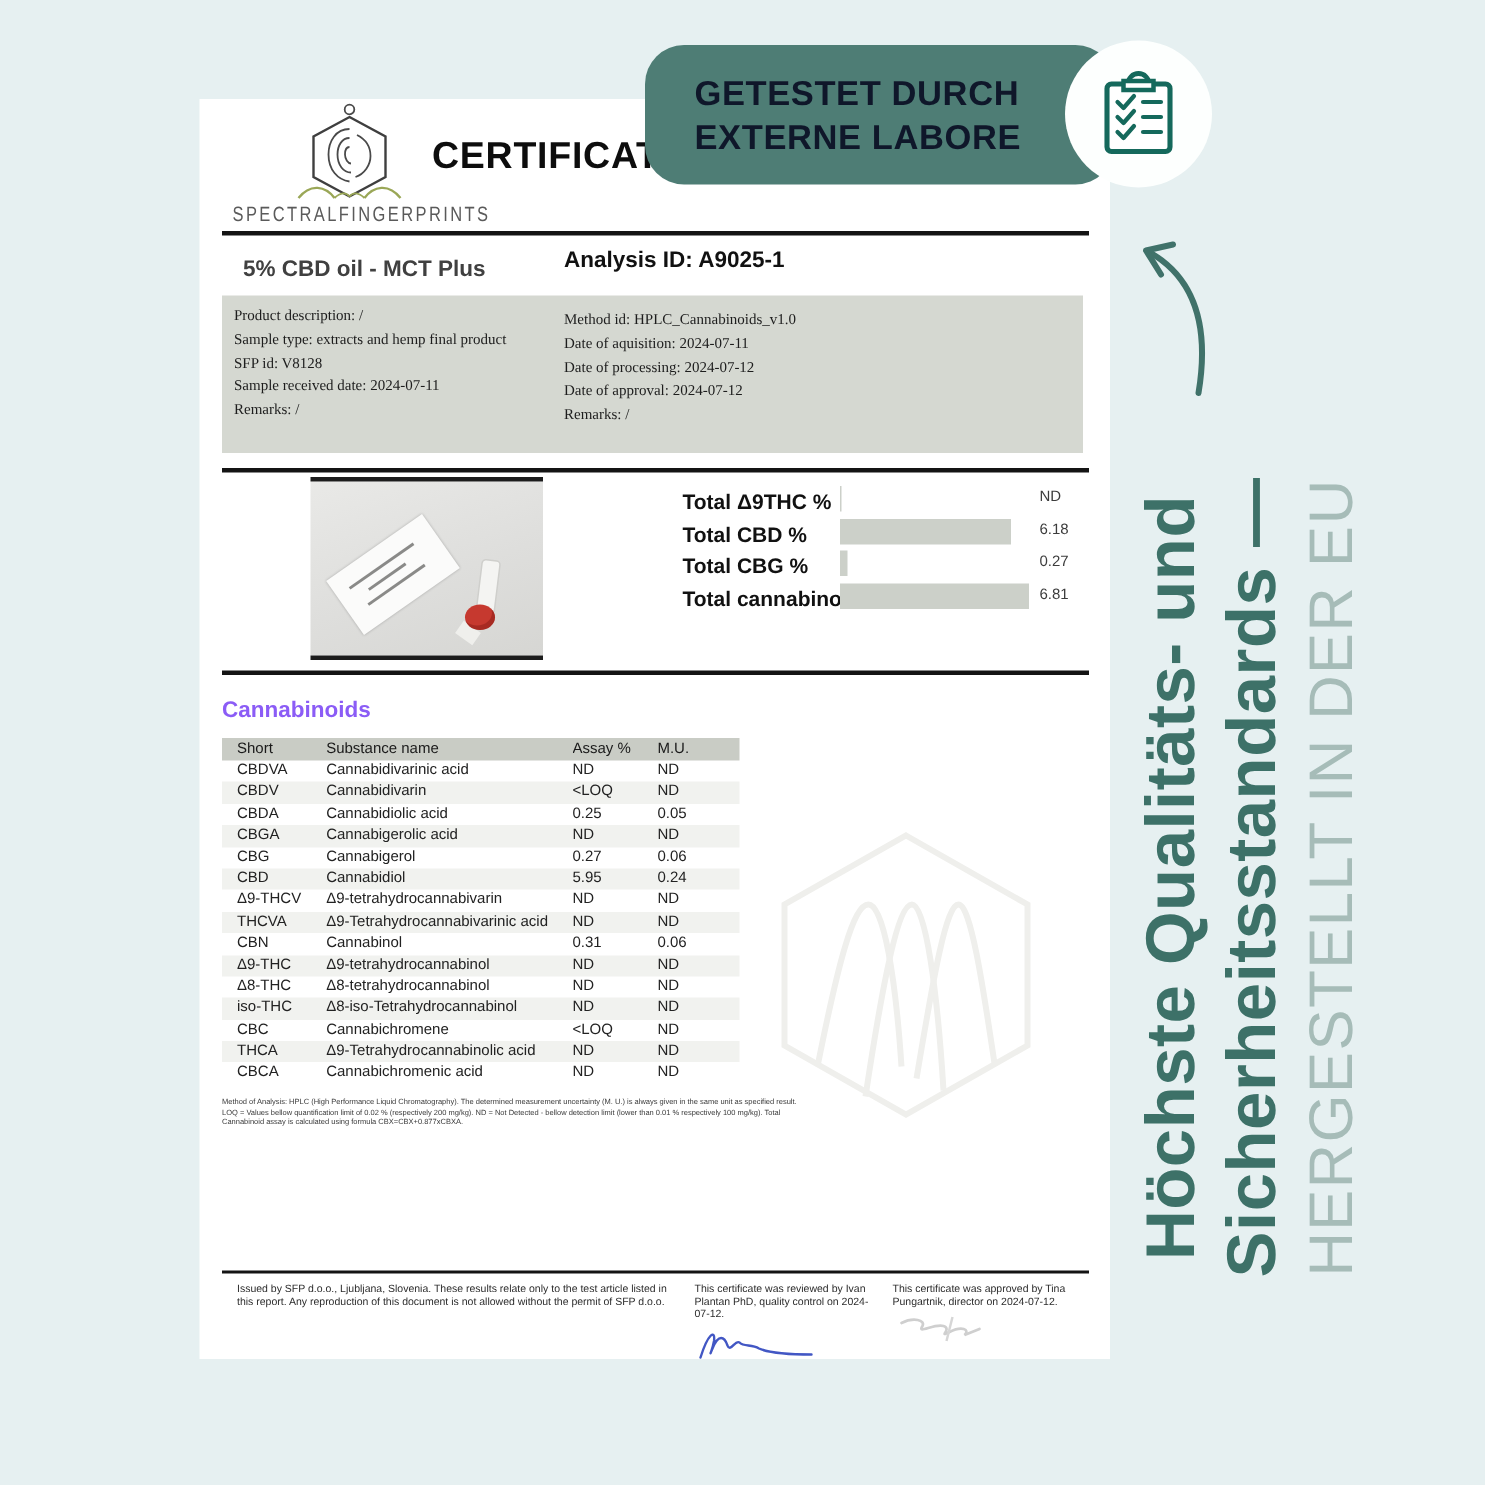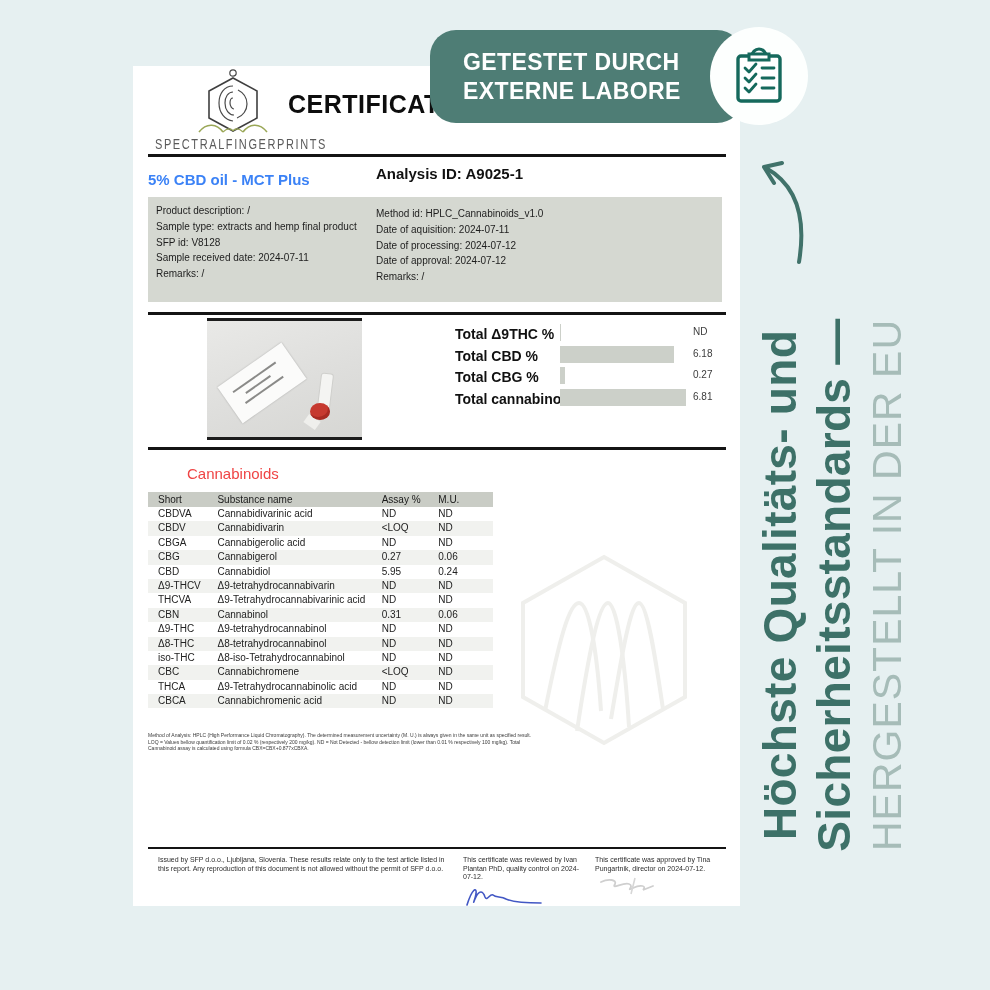--- a/index.html
+++ b/index.html
@@ -17,25 +17,25 @@
 
   .logo-box { left:58px; top:2px; width:84px; height:70px; }
   .brand { left:22px; top:70px; width:170px; font-size:11px; font-weight:300; color:#5a5a5a;
            letter-spacing:1.6px; transform:scaleY(1.25); transform-origin:top left; white-space:nowrap; }
   .doc-title { left:155px; top:24px; font-size:25px; font-weight:bold; color:#0d0d0d; letter-spacing:0.5px; white-space:nowrap; }
 
   .rule { left:15px; width:578px; height:3px; background:#141414; }
   .rule-1 { top:88px; } .rule-2 { top:246px; } .rule-3 { top:381px; }
   .rule-footer { top:781px; height:2px; }
 
-  .product-name { left:15px; top:105px; font-size:15px; font-weight:bold; color:#3b82f6; }
+  .product-name { left:29px; top:105px; font-size:15px; font-weight:bold; color:#404040; }
   .analysis-id  { left:243px; top:99px; font-size:15px; font-weight:bold; color:#111; }
 
   .info-box { left:15px; top:131px; width:574px; height:105px; background:#d5d8d1; }
-  .info-col { position:absolute; top:6px; }
+  .info-col { position:absolute; top:6px;font-family:Liberation Serif, serif; }
   .info-col.left  { left:8px;   width:215px; }
   .info-col.right { left:228px; width:230px; top:9px; }
   .info-line { font-size:10px; line-height:15.8px; color:#1d1d1d; white-space:nowrap; }
 
   
   .photo { left:74px; top:252px; width:155px; height:122px; background:linear-gradient(160deg,#e9e9e7 0%,#dededc 55%,#d6d6d3 100%);
            border-top:3px solid #1c1c1c; border-bottom:3px solid #1c1c1c; overflow:hidden; }
   .photo-label { position:absolute; left:16px; top:40px; width:78px; height:44px; background:#fbfbfa;
                  transform:rotate(-35deg); box-shadow:0 0 2px rgba(0,0,0,.25); }
   .photo-label .ln { position:absolute; left:10px; height:2px; background:#8a8a88; }
@@ -50,21 +50,21 @@
 
   
   .summary { left:322px; top:256px; width:265px; }
   .sum-row { position:relative; height:21.7px; }
   .sum-label { position:absolute; left:0; top:4px; font-size:14px; font-weight:bold; color:#111; white-space:nowrap; }
   .sum-track { position:absolute; left:105px; top:2px; width:132px; height:17px; }
   .sum-bar   { position:absolute; left:0; top:0; height:17px; background:#ccd0c9; }
   .sum-value { position:absolute; left:238px; top:4px; width:30px; font-size:10px; color:#3c3c3c; }
 
   
-  .cann-title { left:15px; top:399px; font-size:15px; font-weight:normal; color:#ef4444;margin-left:39px; }
+  .cann-title { left:15px; top:399px; font-size:15px; font-weight:bold; color:#8b5cf6; }
   .table { left:15px; top:426px; width:345px; font-size:10px; }
   .t-row { display:flex; height:14.4px; line-height:14.4px; padding-left:10px;align-items:center; }
   .t-head { background:#c9ccc5; height:15px; line-height:15px; color:#1a1a1a; }
   .t-body .t-row:nth-child(even) { background:#f1f2ef; }
   .c0 { width:63px; } .c1 { width:174px; } .c2 { width:60px; } .c3 { width:58px; }
   .t-row span { white-space:nowrap; overflow:hidden; }
 
   .method-note { left:15px; top:666px; width:394px; font-size:5px; line-height:6.5px; color:#3a3a3a; }
 
   
@@ -73,21 +73,21 @@
   .fb-middle { left:330px; width:126px; }
   .fb-right  { left:462px; width:128px; }
   .sig { margin-top:1px; }
 
   
   .watermark { left:382px; top:485px; width:178px; height:198px; opacity:1; pointer-events:none; }
 
   
   .badge { left:430px; top:30px; width:313px; height:93px; background:#4e7d75; border-radius:26px;
            display:flex; flex-direction:column; justify-content:center; padding-left:33px; z-index:5; }
-  .badge-line { color:#ffffff; font-size:23px; font-weight:800; line-height:29px; letter-spacing:0.4px; white-space:nowrap; }
+  .badge-line { color:#0f172a; font-size:23px; font-weight:800; line-height:29px; letter-spacing:0.4px; white-space:nowrap; }
 
   .badge-circle { left:710px; top:27px; width:98px; height:98px; background:#fdfffe; border-radius:50%;
                   display:flex; align-items:center; justify-content:center; z-index:6; }
 
   .arrow-wrap { left:752px; top:148px; width:62px; height:118px; z-index:4; }
 
   .side-text { left:533px; top:500px; width:600px; height:170px; transform:rotate(-90deg);
                display:flex; flex-direction:column; justify-content:center; text-align:center; z-index:3; }
   .side-bold  { font-size:46px; line-height:54px; font-weight:bold; color:#3d7168; letter-spacing:0.3px; white-space:nowrap; }
   .side-muted { font-size:41px; line-height:52px; font-weight:400; color:#a6bcb8; letter-spacing:1px; white-space:nowrap; }
@@ -206,20 +206,26 @@
           <span class="c2">ND</span>
           <span class="c3">ND</span>
         </div>
         <div class="t-row">
           <span class="c0">CBDV</span>
           <span class="c1">Cannabidivarin</span>
           <span class="c2">&lt;LOQ</span>
           <span class="c3">ND</span>
         </div>
         <div class="t-row">
+          <span class="c0">CBDA</span>
+          <span class="c1">Cannabidiolic acid</span>
+          <span class="c2">0.25</span>
+          <span class="c3">0.05</span>
+        </div>
+        <div class="t-row">
           <span class="c0">CBGA</span>
           <span class="c1">Cannabigerolic acid</span>
           <span class="c2">ND</span>
           <span class="c3">ND</span>
         </div>
         <div class="t-row">
           <span class="c0">CBG</span>
           <span class="c1">Cannabigerol</span>
           <span class="c2">0.27</span>
           <span class="c3">0.06</span>

